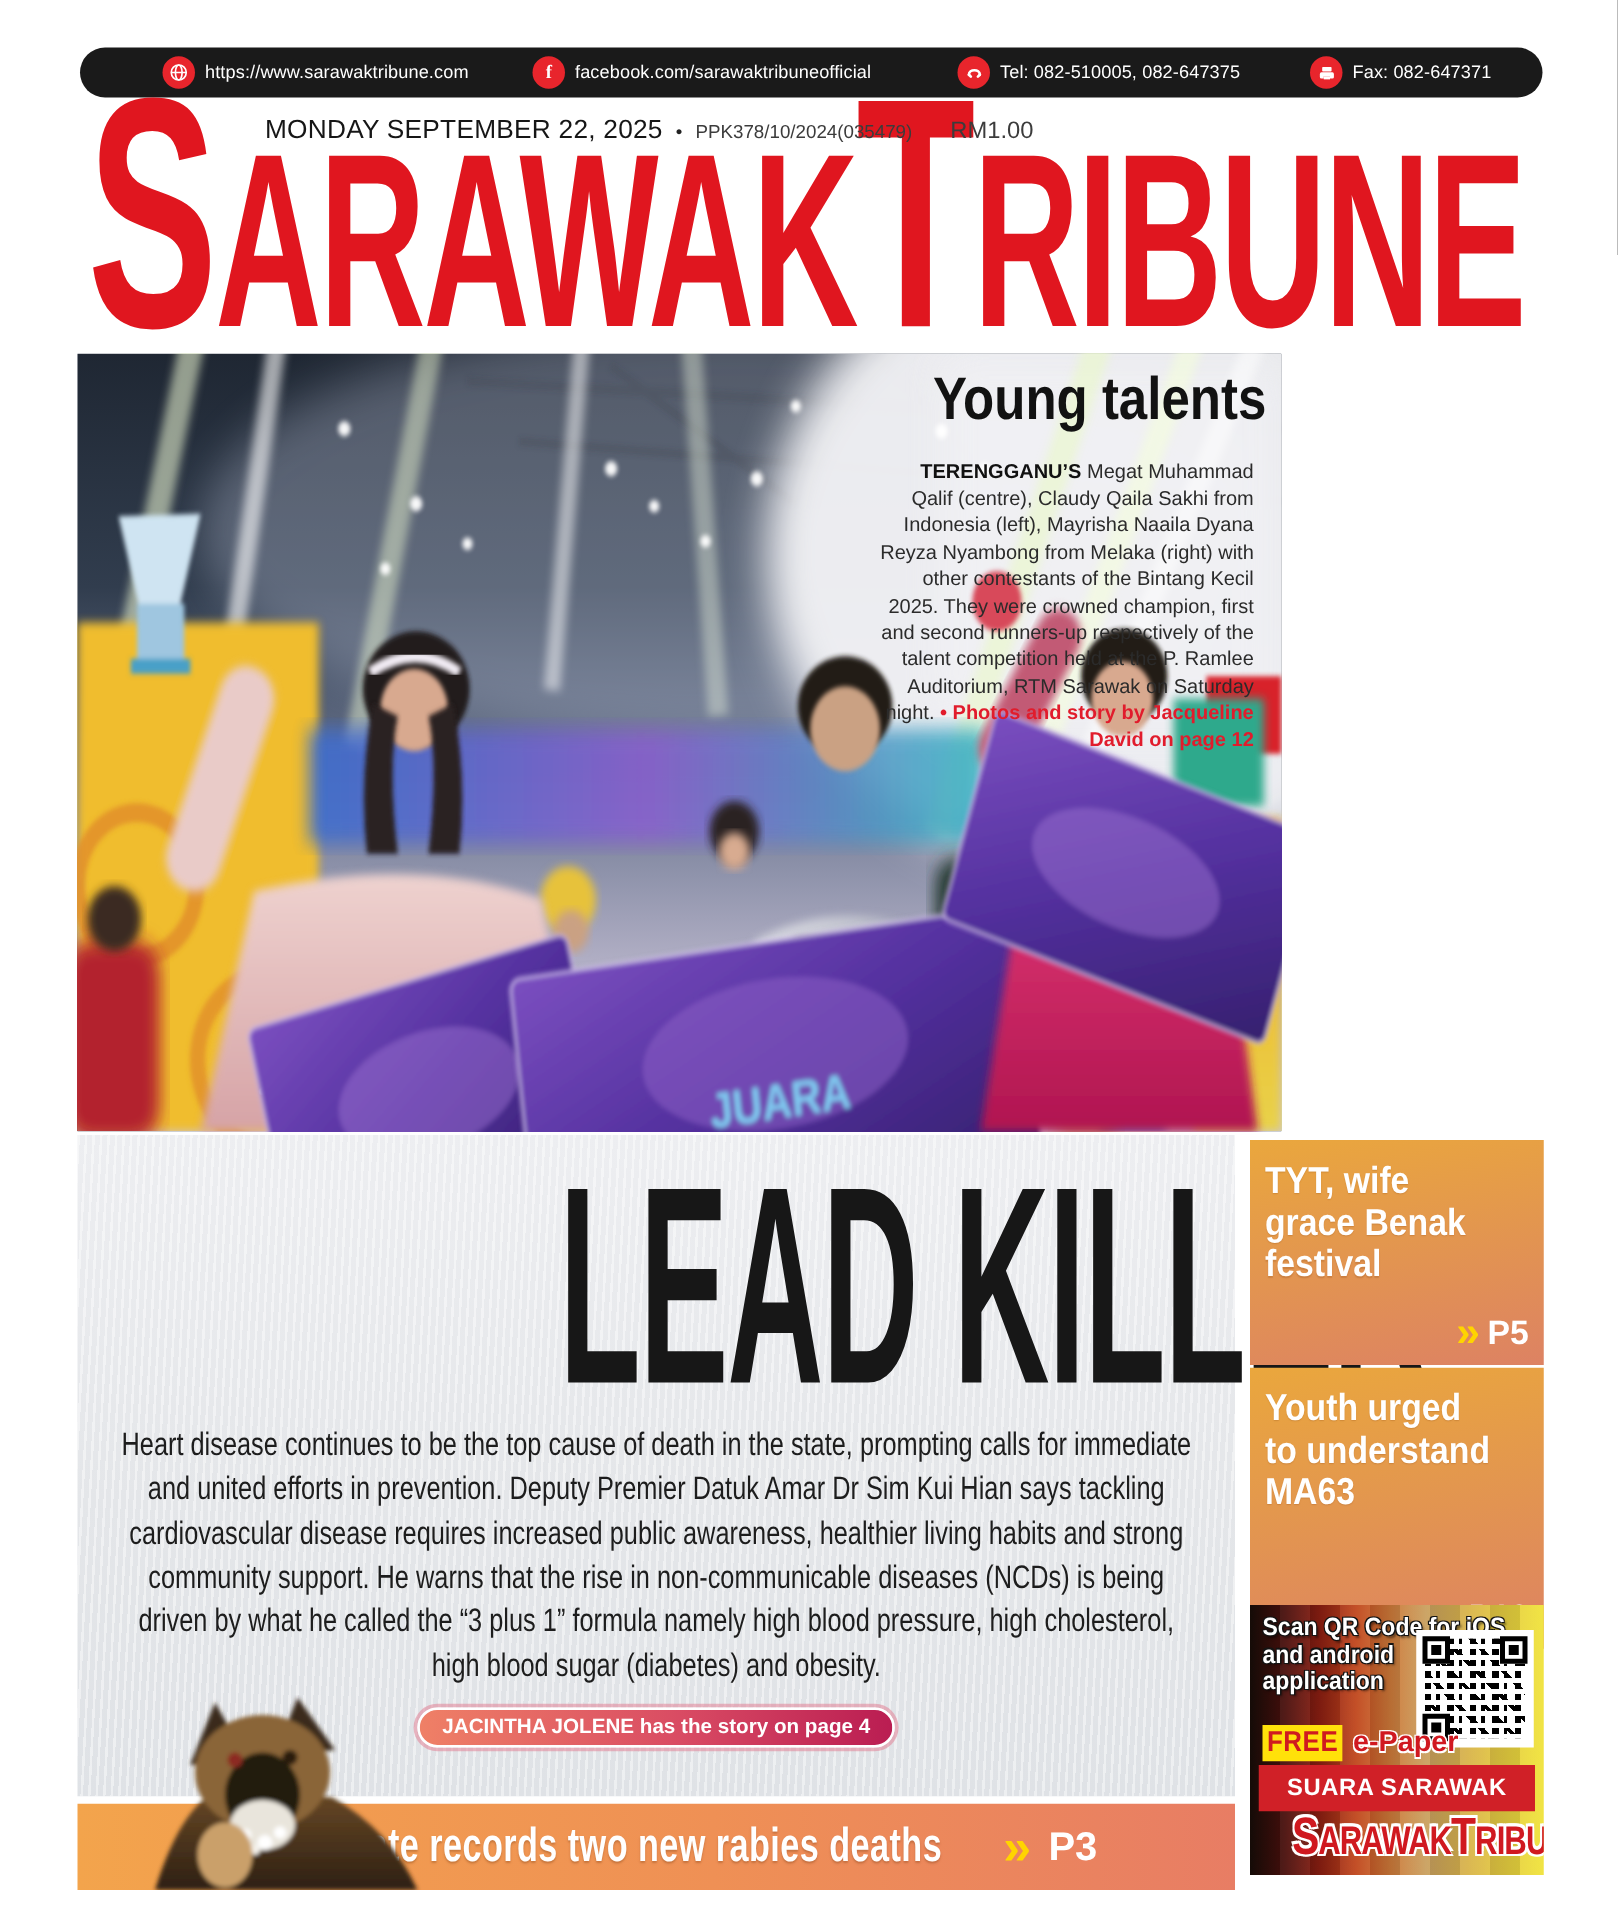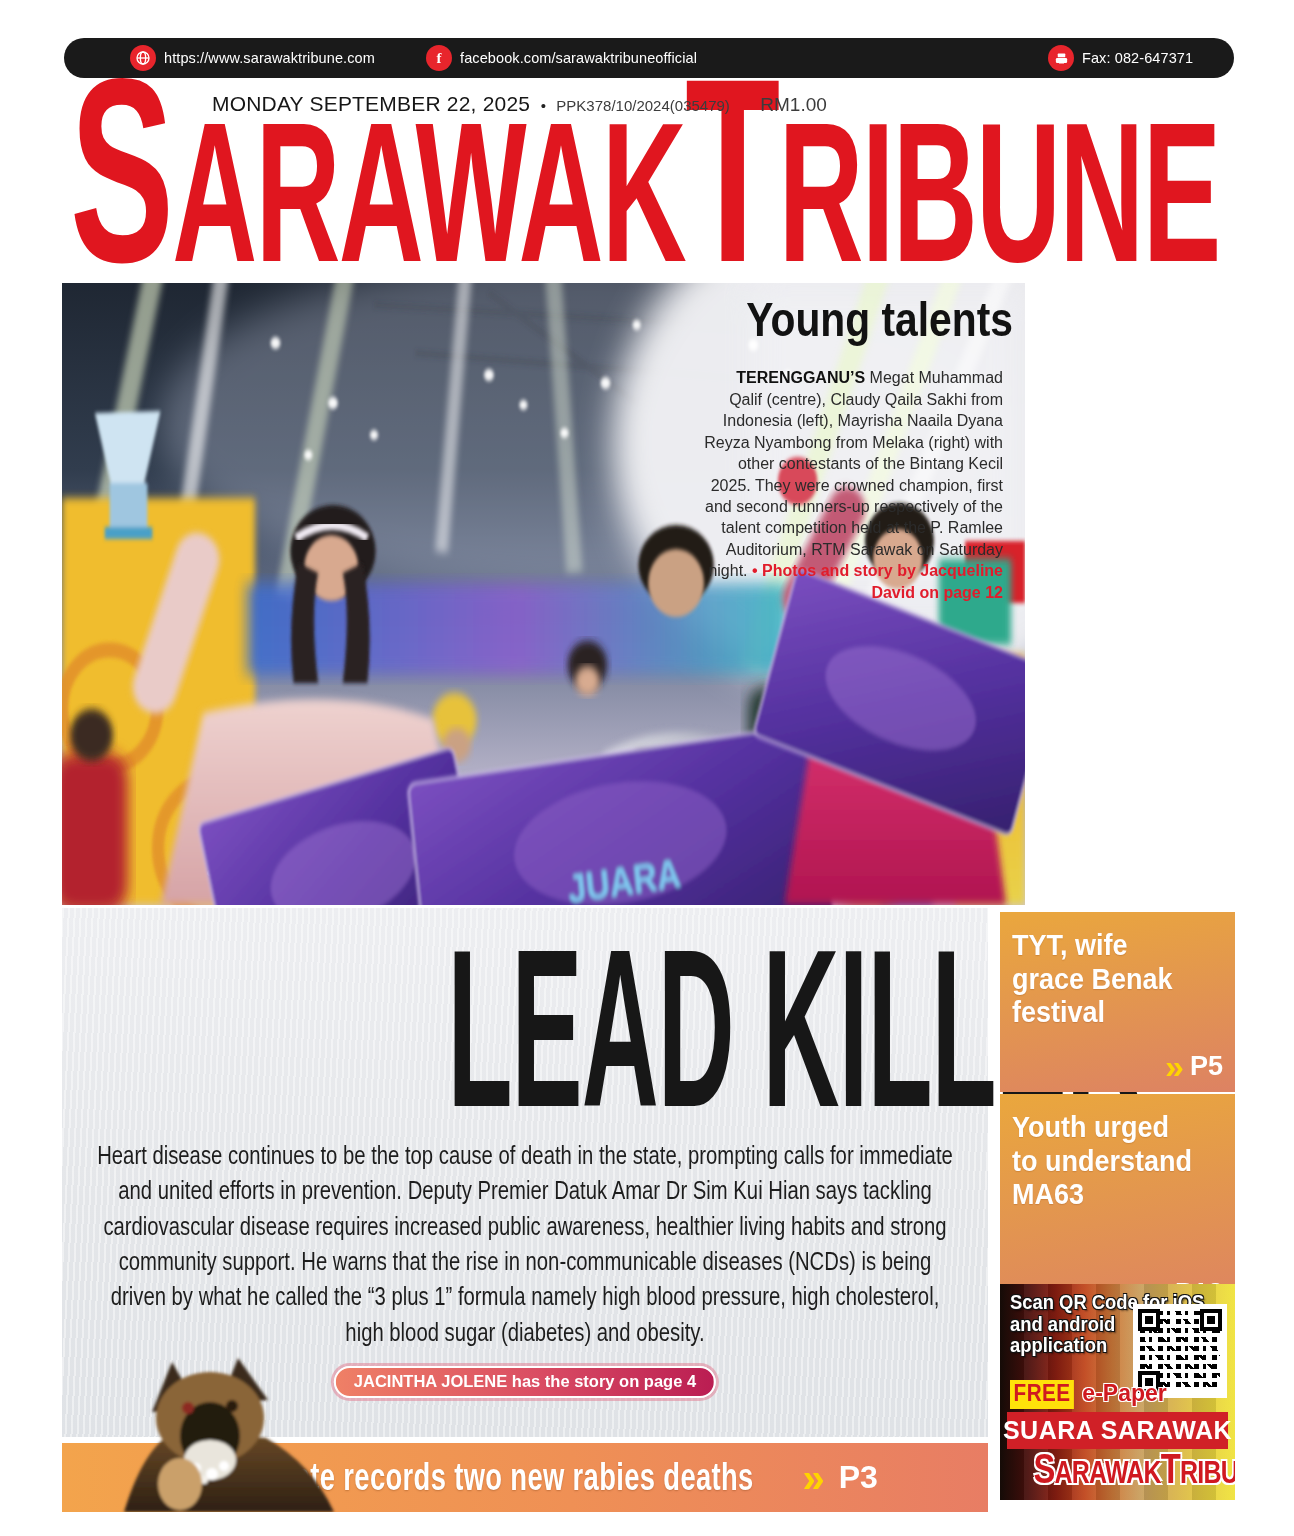--- a/index.html
+++ b/index.html
@@ -130,21 +130,21 @@
     background:#ffe10a; color:#cf1a20; font-weight:bold; font-size:23px;
     padding:0 4px 2px; letter-spacing:.5px; transform:scaleX(.9); transform-origin:left;
   }
   .freerow .epaper {
     color:#d01920; font-weight:bold; font-size:23px; margin-left:-6px;
     text-shadow:-1px -1px 0 #fff,1px -1px 0 #fff,-1px 1px 0 #fff,1px 1px 0 #fff;
   }
   .brand-top {
     position:absolute; left:7px; right:7px; top:128px; height:37px; background:#d02027;
     display:flex; align-items:center; justify-content:center;
-    color:#fff; font-weight:bold; font-size:25px; white-space:nowrap;
+    color:#fff; font-weight:bold; font-size:19px; white-space:nowrap;
     transform-origin:center; letter-spacing:.5px;
   }
   .brand-bottom {
     position:absolute; left:0; right:0; top:164px; text-align:center; white-space:nowrap;
     color:#d01920; font-weight:bold; line-height:1;
     text-shadow:-2px -2px 0 #fff,2px -2px 0 #fff,-2px 2px 0 #fff,2px 2px 0 #fff,0 2px 0 #fff,0 -2px 0 #fff;
   }
   .brand-bottom .bcap { font-size:42px; }
   .brand-bottom .brest { font-size:32px; }
   .brand-bottom .inner { display:inline-block; transform:scaleX(.78); transform-origin:center top; letter-spacing:-1px; }
@@ -161,20 +161,29 @@
           <circle cx="12" cy="12" r="9"></circle>
             <ellipse cx="12" cy="12" rx="4" ry="9"></ellipse>
             <line x1="3" y1="12" x2="21" y2="12"></line>
         </svg>
       </span>
       <span class="lbl">https://www.sarawaktribune.com</span>
     </div>
     <div class="tb-item" style="left:362px">
       <span class="ic" style="font-family:'Liberation Serif',serif;">f</span>
       <span class="lbl">facebook.com/sarawaktribuneofficial</span>
+    </div>
+    <div class="tb-item" style="left:702px">
+      <span class="ic">
+        <svg width="15" height="15" viewBox="0 0 24 24" fill="none" stroke="#fff" stroke-width="3.4" stroke-linecap="round">
+          <path d="M5 14 C5 6.5 19 6.5 19 14"></path>
+            <path d="M5 14 l2.5 2.5 M19 14 l-2.5 2.5"></path>
+        </svg>
+      </span>
+      <span class="lbl">Tel: 082-510005, 082-647375</span>
     </div>
     <div class="tb-item" style="left:984px">
       <span class="ic">
         <svg width="15" height="15" viewBox="0 0 24 24" fill="#fff">
           <rect x="6" y="4" width="12" height="6" rx="1"></rect>
             <rect x="3" y="11" width="18" height="8" rx="2"></rect>
             <rect x="8" y="16" width="8" height="5" fill="#e8252c"></rect>
             <rect x="8" y="16" width="8" height="4" fill="#fff"></rect>
         </svg>
       </span>

